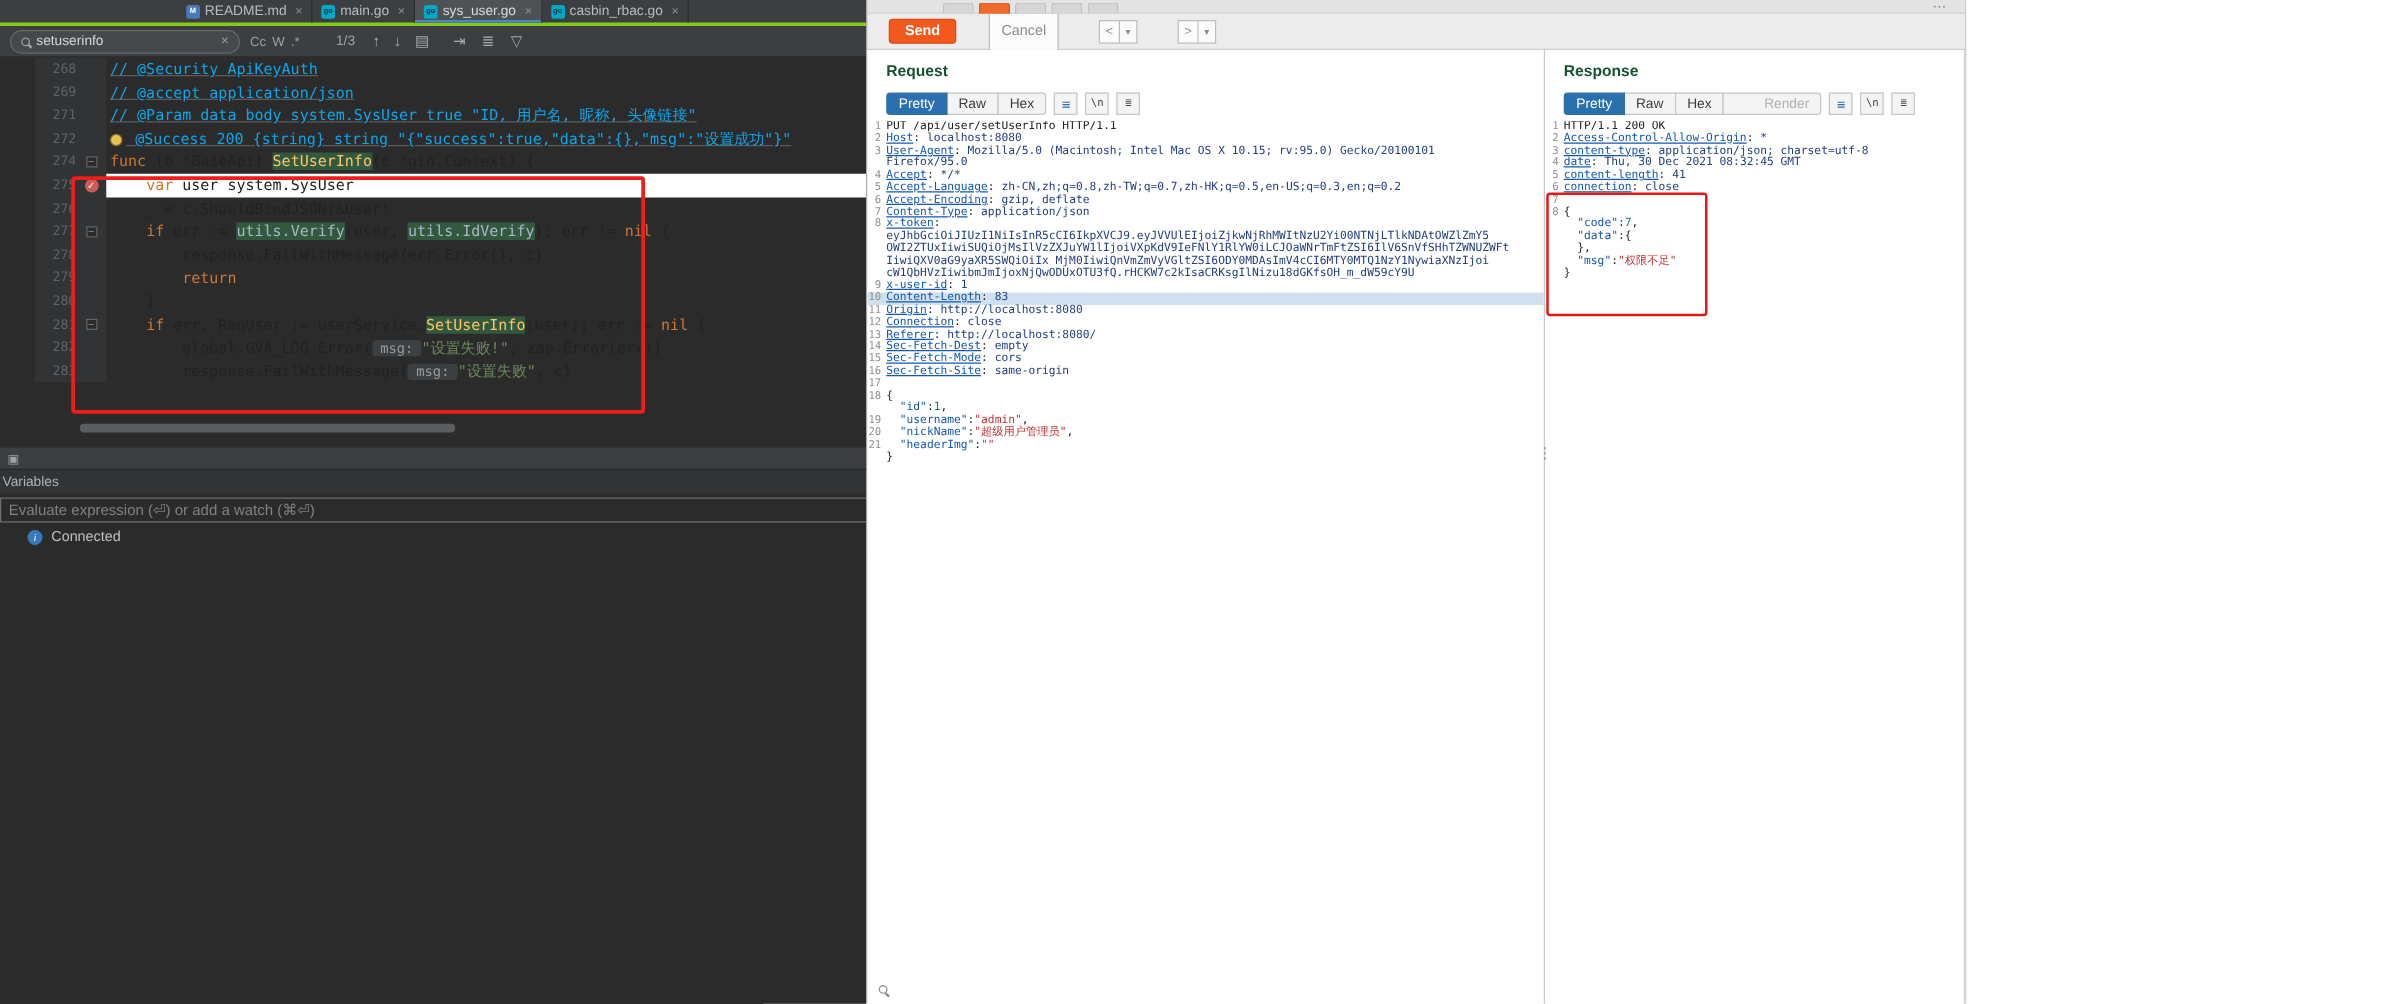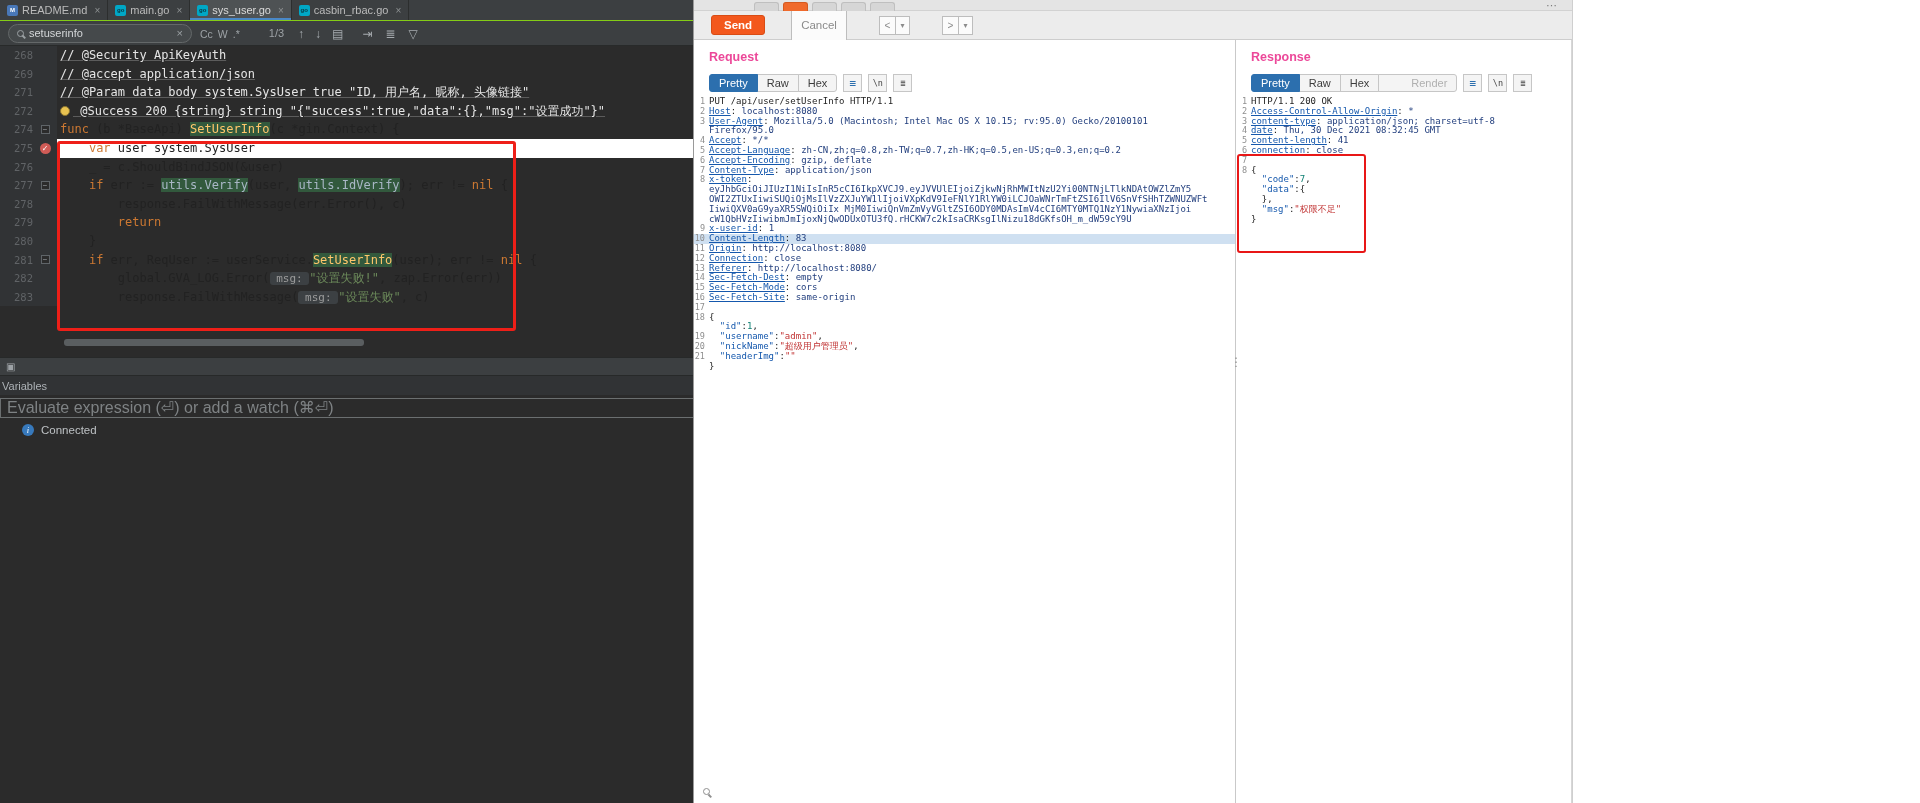--- a/index.html
+++ b/index.html
@@ -2,68 +2,68 @@
 <html><head>
 <meta charset="utf-8">
 <title>recreation</title>
 <style>
   *{margin:0;padding:0;box-sizing:border-box;}
   html,body{width:1920px;height:803px;overflow:hidden;background:#fff;font-family:"Liberation Sans",sans-serif;}
   .root{display:flex;width:1920px;height:803px;}
 
   
   .ide{width:693px;height:803px;background:#2b2b2b;position:relative;flex:none;display:flex;flex-direction:column;}
-  .ide-tabbar{height:21px;background:#3c3f41;display:flex;border-bottom:1px solid #84cc16;flex:none;}
+  .ide-tabbar{height:21px;background:#3c3f41;display:flex;border-bottom:3px solid #84cc16;flex:none;justify-content:center;}
   .ide-tab{display:flex;align-items:center;gap:4px;padding:0 7px;font-size:11px;color:#bbb;border-right:1px solid #2c2e2e;}
   .ide-tab.active{background:#4e5254;box-shadow:inset 0 -2px 0 #4a88c7;color:#dadada;}
   .fic{width:11px;height:11px;border-radius:2px;font-size:6px;font-weight:bold;color:#fff;display:flex;align-items:center;justify-content:center;flex:none;}
   .fic.md{background:#4978b8;}
   .fic.go{background:#00a7c6;color:#063540;}
   .tlbl{white-space:nowrap;}
   .tclose{color:#8d9192;font-size:10px;margin-left:3px;}
 
   .ide-searchbar{height:25px;background:#3c3f41;border-bottom:1px solid #282a2a;display:flex;align-items:center;gap:8px;padding:0 8px;flex:none;}
   .search-pill{width:184px;height:19px;background:#45494b;border:1px solid #646869;border-radius:10px;display:flex;align-items:center;padding:0 8px;gap:5px;flex:none;}
   .smag{width:7px;height:7px;border:1.5px solid #9aa0a3;border-radius:50%;position:relative;flex:none;}
   .smag::after{content:"";position:absolute;width:4px;height:1.5px;background:#9aa0a3;right:-3px;bottom:-2px;transform:rotate(45deg);}
   .squery{font-size:11px;color:#d4d7d9;flex:1;}
   .sclear{color:#9aa0a3;font-size:11px;}
   .stgl{color:#9da2a6;font-size:10.5px;margin-right:5px;}
   .scount{color:#9da2a6;font-size:11px;margin:0 6px 0 16px;}
   .snav{color:#a6abaf;font-size:12px;margin-right:11px;}
   .sr{margin-right:13px;}
 
-  .editor{height:298px;overflow:hidden;flex:none;background:#2b2b2b;}
+  .editor{height:298px;overflow:hidden;flex:none;background:#2b2b2b;margin-left:28px;}
   .crow{display:flex;height:18.6px;line-height:18.6px;}
   .gut{width:57px;flex:none;background:#313335;display:flex;}
   .lnum{width:33px;text-align:right;color:#606366;font:10.5px/18.6px "DejaVu Sans Mono",monospace;}
   .gmk{width:24px;display:flex;align-items:center;justify-content:center;gap:1px;}
   .bp{width:11px;height:11px;border-radius:50%;background:#cf5b56;color:#fff;font-size:8px;line-height:11px;text-align:center;}
   .fold{width:9px;height:9px;border:1px solid #5f6468;color:#9da2a6;font-size:8px;line-height:7px;text-align:center;background:#2b2b2b;}
   .cbody{flex:1;white-space:pre;font:12px/18.6px "DejaVu Sans Mono","DejaVu Sans",monospace;color:#a9b7c6;padding-left:3px;}
   .crow.bg-break .cbody{background:#ffffff;}
   .crow.bg-caret .cbody{background:#303234;}
-  .cmt{color:#e5e5e5;text-decoration:underline;text-decoration-color:#5c5c5c;}
+  .cmt{color:#0ea5e9;text-decoration:underline;text-decoration-color:#5c5c5c;}
   .kw{color:#cc7832;}
   .str{color:#6a8759;}
   .fnhl{color:#ffc66b;background:#32593d;}
   .hlg{background:#32593d;}
   .hlb{background:#2d65a0;color:#cdd6df;text-decoration:underline;}
   .hint{color:#9b9b9b;background:#3c4043;border-radius:3px;font-size:11px;}
   .bulb{display:inline-block;width:10px;height:10px;background:#e8c251;border:1px solid #8a7430;border-radius:50%;margin-right:3px;vertical-align:middle;}
 
   .hscroll{position:absolute;left:64px;top:339px;width:300px;height:7px;border-radius:3px;background:#5a5e60;z-index:3;}
   .annot-code{position:absolute;left:57px;top:141px;width:459px;height:190px;border:3px solid #ee1f18;border-radius:3px;z-index:6;pointer-events:none;}
 
   .spacer{height:13px;flex:none;background:#2b2b2b;}
   .dbg-toolbar{height:19px;background:#3c3f41;border-top:1px solid #272929;border-bottom:1px solid #272929;display:flex;align-items:center;padding-left:6px;flex:none;}
   .dbgico{color:#9da2a6;font-size:10px;}
   .dbg-tabs{height:19px;background:#313335;display:flex;align-items:center;padding-left:2px;flex:none;}
   .vlabel{color:#adb2b6;font-size:11px;}
-  .dbg-eval{height:20px;margin-top:3px;background:#2b2b2b;border:1px solid #6b6f70;color:#808486;font-size:16px;padding-left:6px;flex:none;font-family:"Liberation Sans",sans-serif;outline:none;width:819px;}
+  .dbg-eval{height:20px;margin-top:3px;background:#2b2b2b;border:1px solid #6b6f70;color:#808486;font-size:12px;padding-left:6px;flex:none;font-family:"Liberation Sans",sans-serif;outline:none;width:819px;}
   .dbg-eval::placeholder{color:#7e8284;}
   .dbg-status{height:24px;display:flex;align-items:center;gap:7px;padding-left:22px;flex:none;}
   .iico{width:12px;height:12px;border-radius:50%;background:#3779bc;color:#fff;font-size:8.5px;font-style:italic;text-align:center;line-height:12px;font-family:"Liberation Serif",serif;flex:none;}
   .stext{color:#bdc1c4;font-size:11.5px;}
   .dbg-fill{flex:1;background:#2b2b2b;}
 
   
   .burp{width:879px;height:803px;flex:none;background:#ececec;border-left:1px solid #9a9a9a;position:relative;display:flex;flex-direction:column;}
   .burp-top{height:11px;position:relative;background:#e4e4e4;border-bottom:1px solid #d2d2d2;flex:none;}
   .stub{position:absolute;top:2px;width:25px;height:9px;background:#d6d6d6;border:1px solid #bfbfbf;border-bottom:none;border-radius:3px 3px 0 0;}
@@ -72,21 +72,21 @@
   .burp-toolbar{height:29px;display:flex;align-items:center;gap:26px;padding-left:17px;background:#ececec;border-bottom:1px solid #cdcdcd;flex:none;}
   .send{background:#f3581d;border:1px solid #d84c15;color:#fff;font-weight:bold;font-size:11.5px;padding:3px 12px;border-radius:3px;font-family:"Liberation Sans",sans-serif;}
   .cancel{background:#fbfbfb;border:1px solid #bdbdbd;color:#8b8b8b;font-size:11.5px;padding:17px 9px;border-radius:3px;font-family:"Liberation Sans",sans-serif;}
   .navgrp{display:flex;margin-left:6px;}
   .nv{height:19px;min-width:17px;background:#fbfbfb;border:1px solid #bdbdbd;color:#8b8b8b;font-size:10px;padding:0 3px;font-family:"Liberation Sans",sans-serif;}
   .nv.drop{border-left:none;min-width:14px;font-size:8px;}
   .burp-main{flex:1;display:flex;position:relative;background:#fff;}
   .panel{display:flex;flex-direction:column;position:relative;background:#fff;}
   .panel-req{width:542px;border-right:1px solid #c9c9c9;flex:none;}
   .panel-resp{flex:1;border-right:1px solid #d7d7d7;}
-  .ptitle{padding:10px 0 6px 15px;color:#ec4899;font-weight:bold;font-size:12.5px;height:34px;flex:none;}
+  .ptitle{padding:10px 0 6px 15px;color:#14532d;font-weight:bold;font-size:12.5px;height:34px;flex:none;}
   .ptabs{height:18px;margin-left:15px;display:flex;align-items:stretch;flex:none;}
   .mtab{font-size:11px;color:#3c3c3c;background:#f4f4f4;border:1px solid #c6c6c6;padding:1px 9px;display:flex;align-items:center;margin-left:-1px;}
   .mtab:first-child{border-radius:3px 0 0 3px;margin-left:0;}
   .mtab.last{border-radius:0 3px 3px 0;}
   .mtab.act{background:#2c6fae;border-color:#2c6fae;color:#fff;z-index:1;}
   .mtab.dis{color:#b0b0b0;padding-left:32px;}
   .pico{width:19px;height:18px;border:1px solid #c6c6c6;background:#f4f4f4;margin-left:6px;display:flex;align-items:center;justify-content:center;font-size:8.5px;color:#444;font-family:"DejaVu Sans Mono",monospace;flex:none;}
   .pico.blue{color:#2c6fae;font-size:11px;}
   .pbody{margin-top:5px;flex:1;overflow:hidden;font:9px/9.8px "DejaVu Sans Mono","DejaVu Sans",monospace;color:#222;position:relative;}
   .brow{display:flex;min-height:9.8px;}

